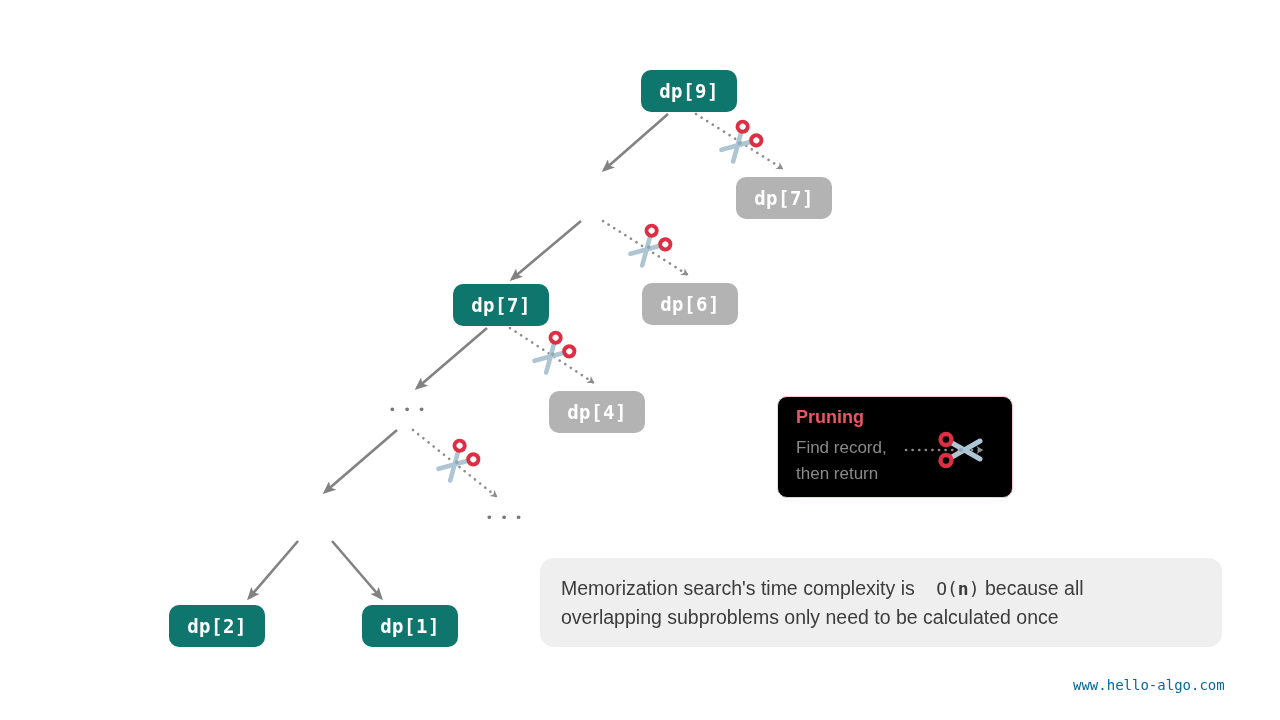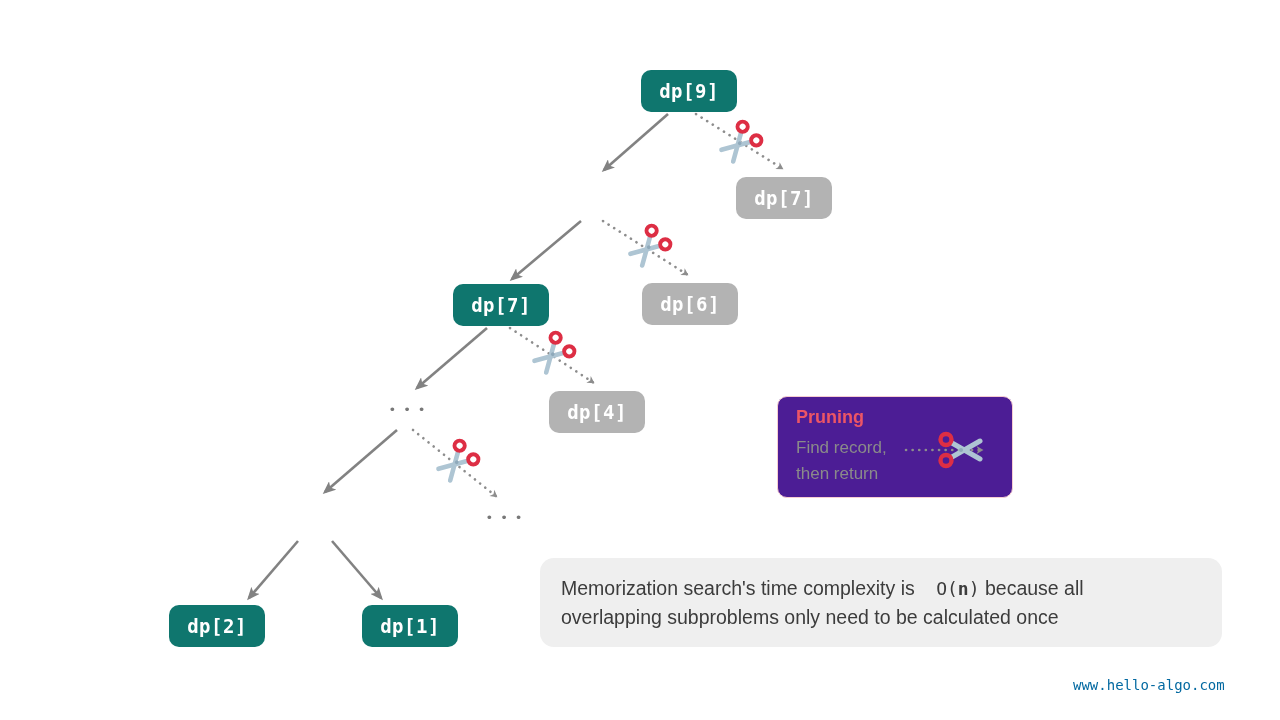--- a/index.html
+++ b/index.html
@@ -42,21 +42,21 @@
     color: #787878;
     font-size: 13px;
     letter-spacing: 7px;
     text-indent: 7px;
     font-family: "DejaVu Sans", sans-serif;
   }
   .legend-box {
     position: absolute;
     left: 777px; top: 396px;
     width: 236px; height: 102px;
-    background: #4c1d95;
+    background: #000000;
     border: 1px solid #F6CDD2;
     border-radius: 10px;
     box-sizing: border-box;
   }
   .legend-title {
     position: absolute;
     left: 18px; top: 10px;
     font-size: 18px;
     font-weight: bold;
     color: #EC5565;

